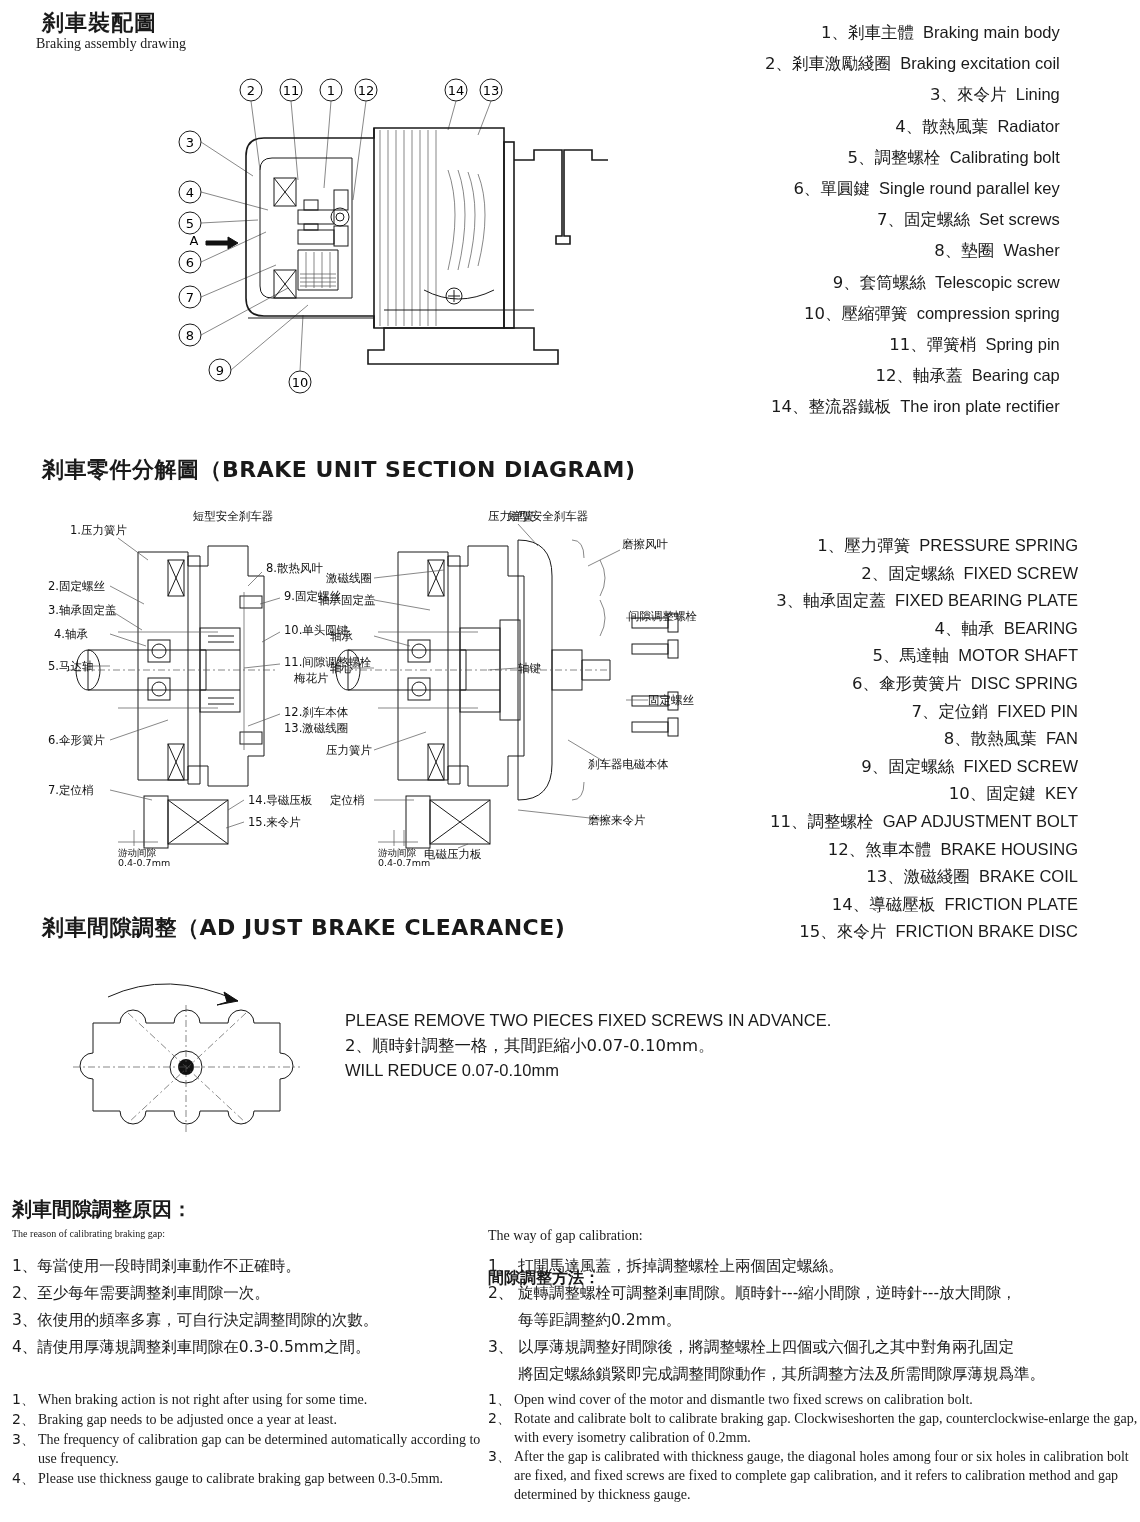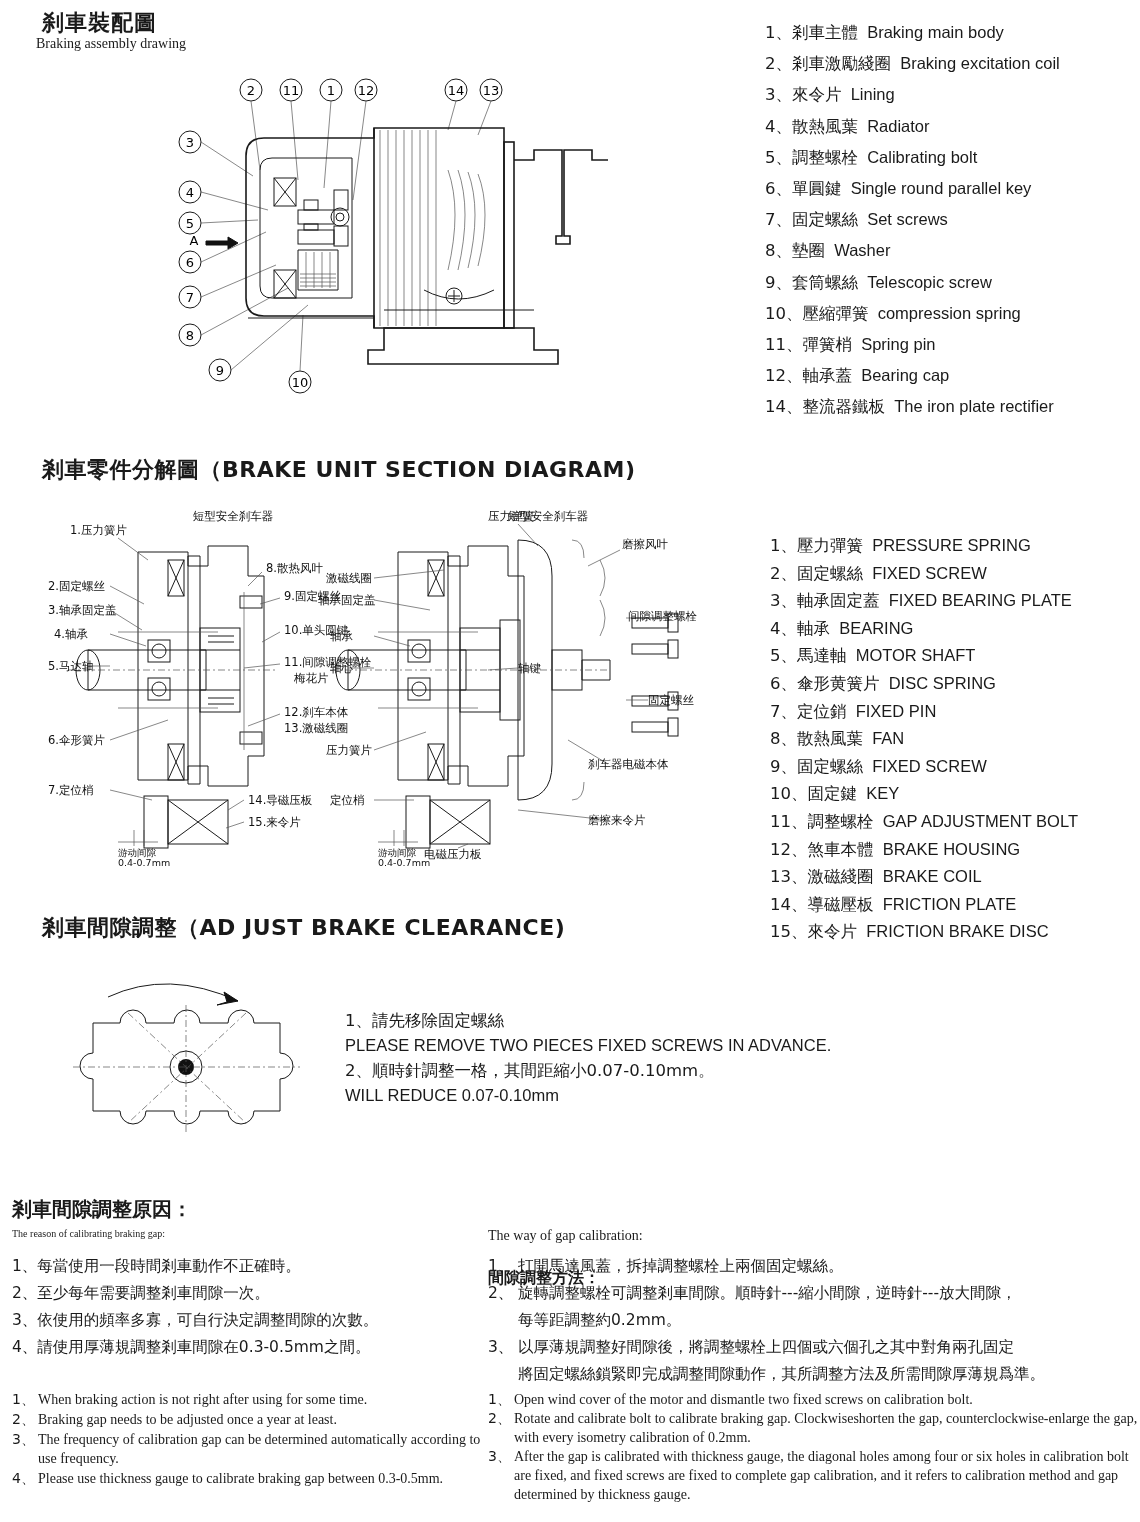--- a/index.html
+++ b/index.html
@@ -32,20 +32,21 @@
   
   .legend {
     position: absolute;
     list-style: none;
     margin: 0; padding: 0;
   }
   .legend li {
     font-size: 16.5px;
     line-height: 30.2px;
     white-space: nowrap;
+    text-align: right;
   }
   .legend li .num { font-family: "DejaVu Sans", sans-serif; }
   #legend1 { left: 757px; top: 17px; }
   #legend2 { left: 762px; top: 532px; }
   #legend2 li { line-height: 26.6px; font-size: 16.5px; }
 
   
   #sec2-title {
     position: absolute; left: 34px; top: 455px;
     font-size: 22px; font-weight: 700; letter-spacing: 0.5px;
@@ -450,21 +451,20 @@
       <g class="dash">
         <path d="M5,102 L232,102"></path>
         <path d="M118,40 L118,170"></path>
         <path d="M60,48 L178,158"></path>
         <path d="M178,48 L60,158"></path>
       </g>
     </svg>
   </div>
 
   <div id="clearance-text">
-    <div class="cn">1、請先移除固定螺絲</div>
     <div>PLEASE REMOVE TWO PIECES FIXED SCREWS IN ADVANCE.</div>
     <div class="cn">2、順時針調整一格，其間距縮小0.07-0.10mm。</div>
     <div> WILL REDUCE 0.07-0.10mm</div>
   </div>
 
   <div id="reason-title" class="cn">剎車間隙調整原因：</div>
   <div id="reason-sub">The reason of calibrating braking gap:</div>
   <div id="reason-cn">
     <div class="cn">1、每當使用一段時間剎車動作不正確時。</div>
     <div class="cn">2、至少每年需要調整剎車間隙一次。</div>

